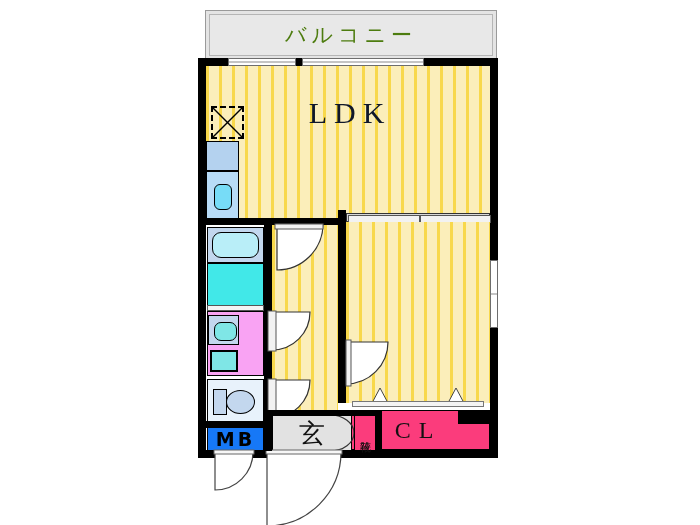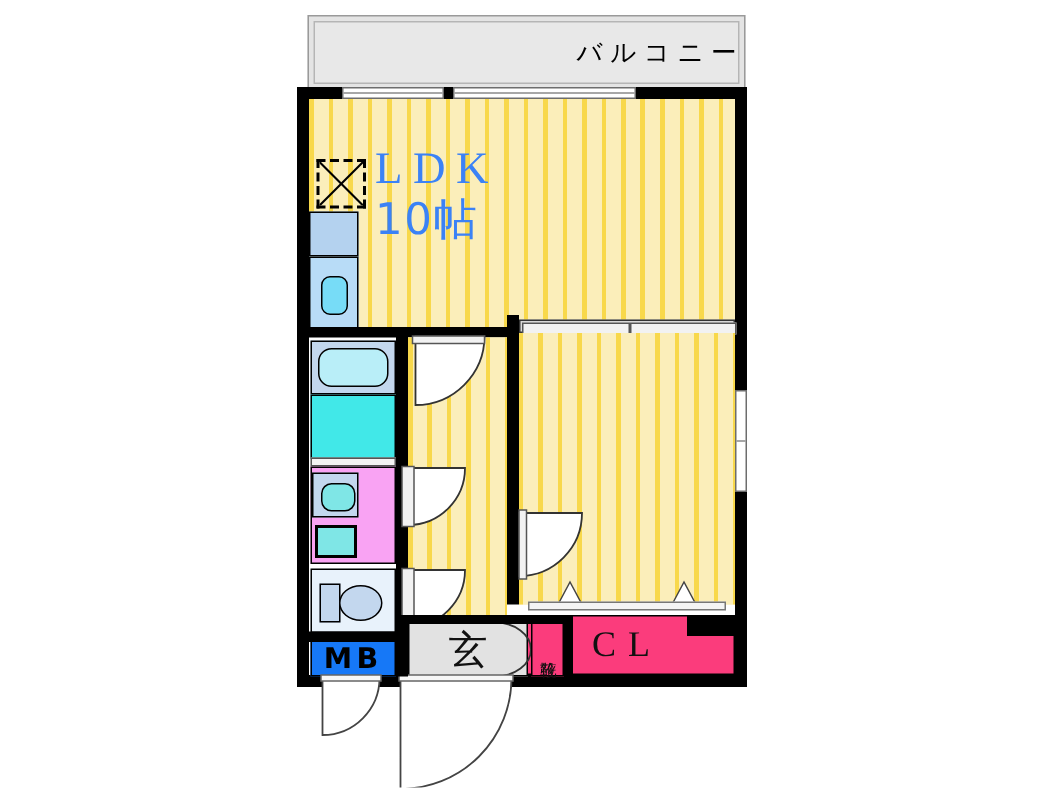--- a/index.html
+++ b/index.html
@@ -41,31 +41,32 @@
   .balcony-inner {
     position: absolute;
     inset: 3px;
     border: 1px solid #b5b5b5;
     background: #e8e8e8;
   }
   .balcony-label {
     position: absolute;
     left: 0; right: 0; top: 50%;
     transform: translateY(-50%);
-    text-align: right;
-    font-size: 17px;
+    text-align: center;
+    font-size: 21px;
     letter-spacing: 5px;
-    color: #000000;
+    color: #4d7c0f;
     font-family: "DejaVu Sans", "Liberation Sans", sans-serif;
   }
 
   
   .room-label {
     position: absolute;
-    color: #3b82f6;
+    text-align: center;
+    color: #0f172a;
     line-height: 1.12;
     font-family: "Liberation Serif", "DejaVu Serif", serif;
   }
   .room-label .name { font-size: 30px; letter-spacing: 7px; }
   .room-label .size { font-size: 29px; letter-spacing: 1px; }
   .room-label.jp .name { font-family: "DejaVu Sans", sans-serif; font-weight: 400;}
   .room-label.jp .size { font-family: "DejaVu Sans", sans-serif; }
 
   
   .tub-box {
@@ -232,21 +233,20 @@
       <line x1="33" y1="0" x2="0" y2="33" stroke="#000" stroke-width="1.6"></line>
     </svg>
   </div>
   <div class="abs kitchen-counter" style="left:206px; top:141px; width:33px; height:30px;"></div>
   <div class="abs kitchen-sinkarea" style="left:206px; top:171px; width:33px; height:48px;">
     <div class="sink-basin" style="left:7px; top:12px; width:16px; height:24px;"></div>
   </div>
 
   <div class="room-label" style="left:250px; top:96px; width:200px;">
     <div class="name">LDK</div>
-    <div class="size jp" style="font-family:'DejaVu Sans',sans-serif;">10帖</div>
   </div>
 
   <div class="abs wall" style="left:198px; top:218px; width:160px; height:7px;"></div>
   <div class="abs wall" style="left:338px; top:210px; width:8px; height:15px;"></div>
 
   <div class="abs slide-door" style="left:346px; top:213px; width:144px; height:9px;">
     <div class="leaf" style="left:1px; top:1px; width:70px; height:6px;"></div>
     <div class="leaf" style="left:73px; top:1px; width:69px; height:6px;"></div>
   </div>
 

